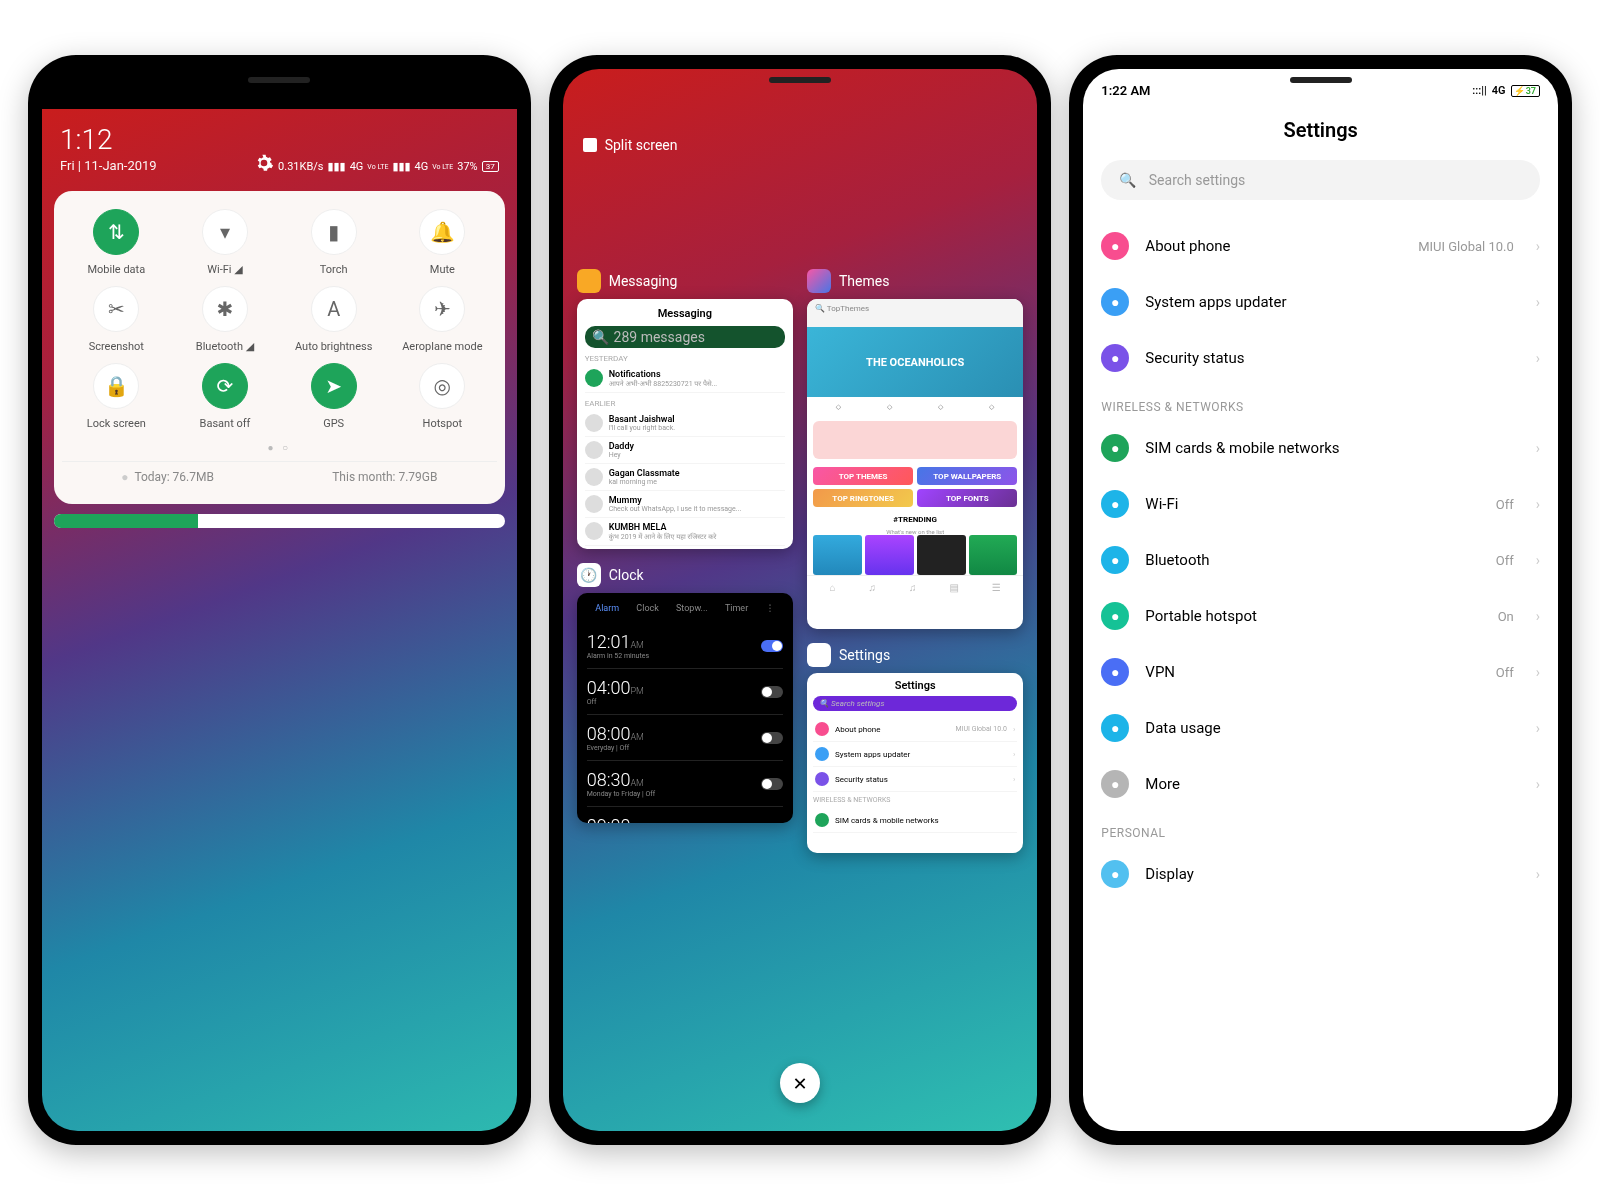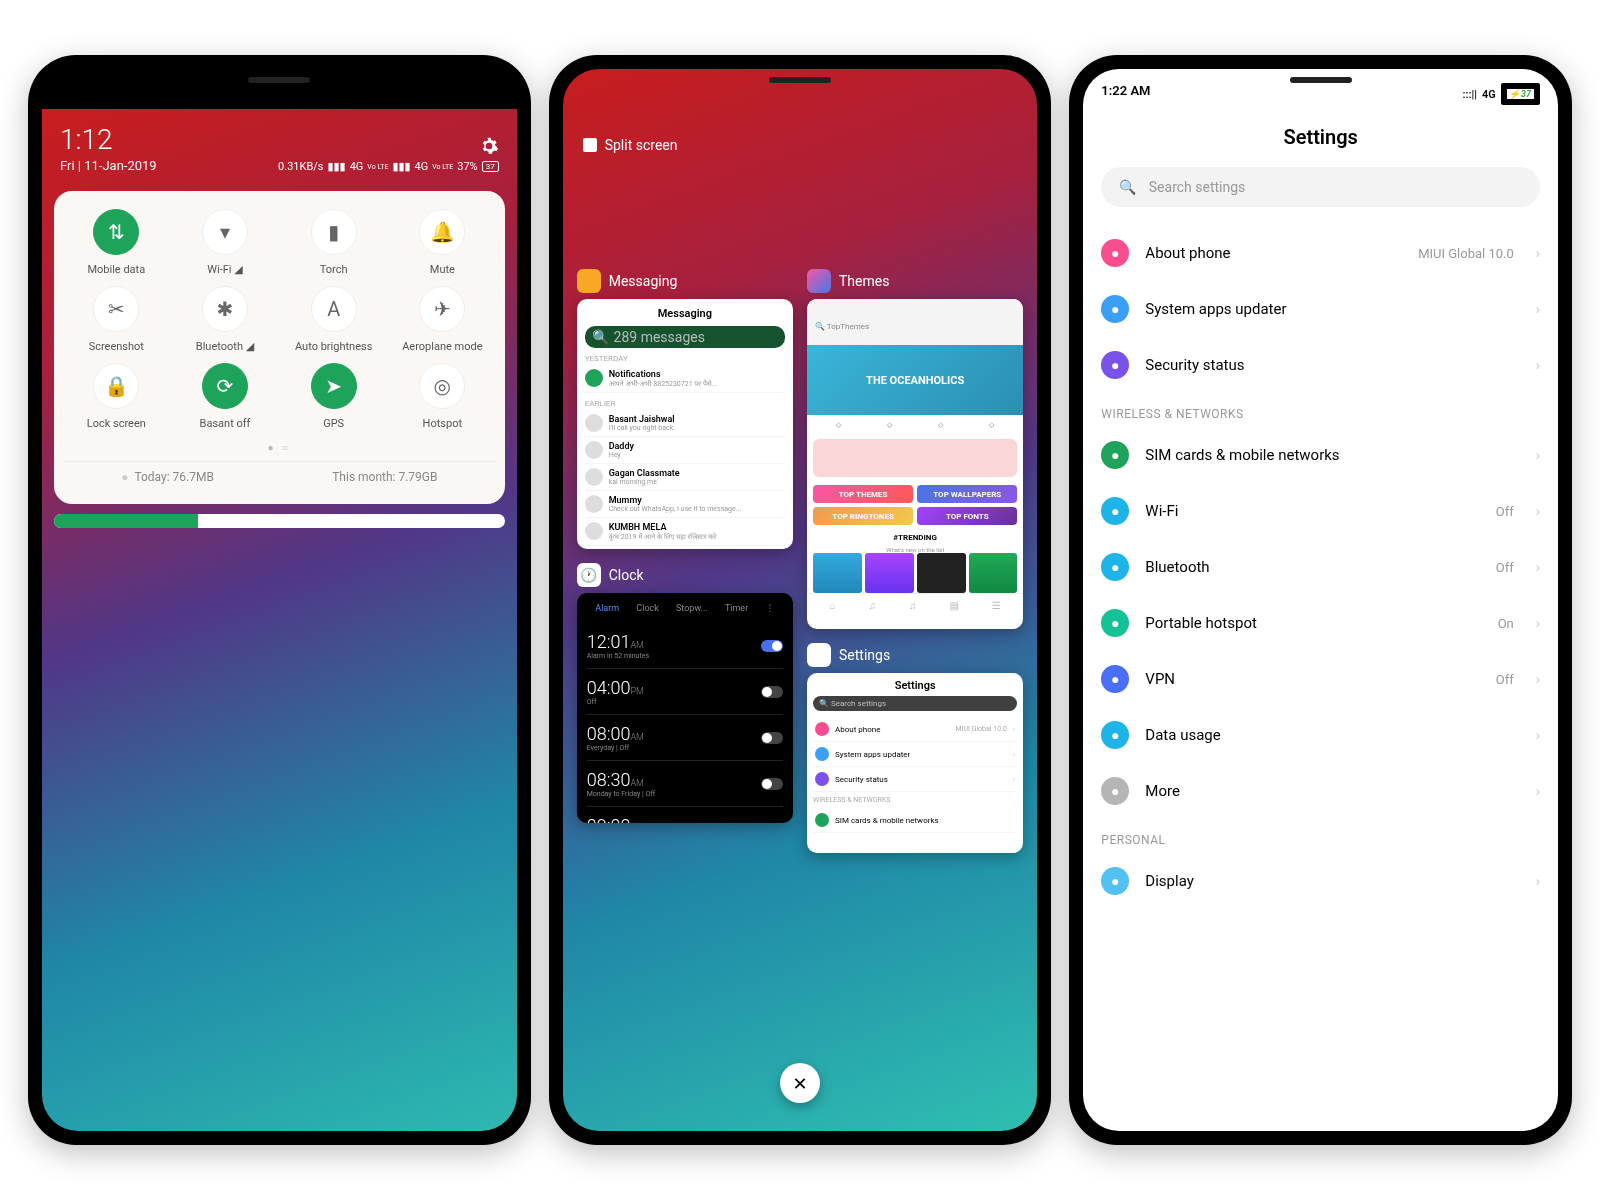--- a/index.html
+++ b/index.html
@@ -51,34 +51,34 @@
 .clock-row { display:flex; justify-content:space-between; align-items:center; padding:8px 0; border-bottom:1px solid #222; }
 .clock-time { font-size:18px; font-weight:300; }
 .clock-time .am { font-size:9px; color:#888; }
 .clock-sub { font-size:7px; color:#888; }
 .clock-sw { width:22px; height:12px; border-radius:6px; background:#444; position:relative; }
 .clock-sw.on { background:#4a6ef5; }
 .clock-sw::after { content:''; position:absolute; top:1px; width:10px; height:10px; background:#fff; border-radius:50%; }
 .clock-sw::after { left:1px; }
 .clock-sw.on::after { left:auto; right:1px; }
 .themes-card { height:330px; }
-.th-top { height:28px; background:#f4f4f4; font-size:8px; padding:23px 8px; color:#888; }
+.th-top { height:28px; background:#f4f4f4; font-size:8px; padding:5px 8px; color:#888; }
 .th-hero { height:70px; background:linear-gradient(135deg,#3ab5d8,#2a8fb3); display:flex; align-items:center; justify-content:center; color:#fff; font-size:11px; font-weight:700; }
 .th-nav { display:flex; justify-content:space-around; padding:6px; font-size:7px; color:#888; }
 .th-banner { margin:4px 6px; height:38px; background:#fbd6d6; border-radius:6px; }
 .th-grid { display:grid; grid-template-columns:1fr 1fr; gap:4px; padding:4px 6px; }
 .th-tile { height:18px; border-radius:4px; display:flex; align-items:center; justify-content:center; color:#fff; font-size:8px; font-weight:700; }
 .th-t1{background:linear-gradient(135deg,#f857a6,#ff5858);} .th-t2{background:linear-gradient(135deg,#4776e6,#8e54e9);} .th-t3{background:linear-gradient(135deg,#f2994a,#f2c94c);} .th-t4{background:linear-gradient(135deg,#a044ff,#6a3093);}
 .th-trend { text-align:center; font-size:8px; font-weight:700; margin:4px; }
 .th-thumbs { display:flex; gap:3px; padding:0 6px; }
 .th-thumb { flex:1; height:40px; border-radius:3px; }
 .th-bot { display:flex; justify-content:space-around; padding:6px; border-top:1px solid #eee; font-size:10px; color:#bbb; }
 .set-card { height:180px; padding:6px; font-size:8px; }
 .set-title { text-align:center; font-weight:600; font-size:11px; margin-bottom:4px; }
-.set-search { background:#404040; border-radius:8px; padding:3px 6px; color:#bbb; margin-bottom:6px; }
+.set-search { background:#6d28d9; border-radius:8px; padding:3px 6px; color:#bbb; margin-bottom:6px;font-style:italic; }
 .set-row { display:flex; align-items:center; gap:6px; padding:5px 2px; border-bottom:1px solid #f4f4f4; }
 .set-ic { width:14px; height:14px; border-radius:50%; }
 .set-val { margin-left:auto; color:#aaa; font-size:7px; }
 .p2-close { position:absolute; bottom:28px; left:50%; transform:translateX(-50%); width:40px; height:40px; background:#fff; border-radius:50%; display:flex; align-items:center; justify-content:center; font-size:18px; box-shadow:0 4px 12px rgba(0,0,0,.3); }
 
 
 .p3-bg { width:100%; height:100%; background:#fff; }
 .p3-status { display:flex; justify-content:space-between; padding:14px 18px 6px; font-size:13px; font-weight:600; }
 .p3-status-r { display:flex; gap:5px; align-items:center; font-size:11px; }
 .p3-title { text-align:center; font-size:20px; font-weight:600; padding:14px 0 18px; }
@@ -97,21 +97,21 @@
 
 <div class="phone">
   <div class="notch"></div>
   <div class="screen">
     <div class="p1-bg">
       <div class="p1-status">
         <div>
           <div class="p1-time">1:12</div>
           <div class="p1-date">Fri | 11-Jan-2019</div>
         </div>
-        <div style="display:flex;flex-direction:column;align-items:flex-end;gap:4px;">
+        <div style="display:flex;align-items:flex-end;gap:4px;">
           <svg class="p1-gear" viewBox="0 0 24 24" fill="#fff">
               <path d="M12 8a4 4 0 100 8 4 4 0 000-8zm9 4c0 .5 0 1-.1 1.4l2 1.6-2 3.4-2.4-1a7 7 0 01-2.4 1.4l-.4 2.6h-4l-.4-2.6a7 7 0 01-2.4-1.4l-2.4 1-2-3.4 2-1.6a7 7 0 010-2.8l-2-1.6 2-3.4 2.4 1a7 7 0 012.4-1.4L10 2h4l.4 2.6a7 7 0 012.4 1.4l2.4-1 2 3.4-2 1.6c.1.5.1 1 .1 1.4z"></path>
             </svg>
           <div class="p1-right">
             <span>0.31KB/s</span>
             <span>▮▮▮</span>
             <span>4G</span>
             <span style="font-size:7px;">Vo LTE</span>
             <span>▮▮▮</span>
             <span>4G</span>
@@ -390,21 +390,21 @@
 
 <div class="phone">
   <div class="notch"></div>
   <div class="screen">
     <div class="p3-bg">
       <div class="p3-status">
         <span>1:22 AM</span>
         <div class="p3-status-r">
           <span>:::||</span>
           <span>4G</span>
-          <span style="border:6px solid #000000;border-radius:2px;padding:0 3px;font-size:9px;color:#3a3;font-style:italic;">⚡<span>37</span></span>
+          <span style="border:1px solid #000000;border-radius:2px;padding:0 3px;font-size:9px;color:#3a3;">⚡<span>37</span></span>
         </div>
       </div>
       <div class="p3-title">Settings</div>
       <div class="p3-search">
         <span>🔍</span>
         <span>Search settings</span>
       </div>
       <div class="p3-list" id="p3-g1">
           <div class="p3-row">
             <div class="p3-icon ic-pink">●</div>

